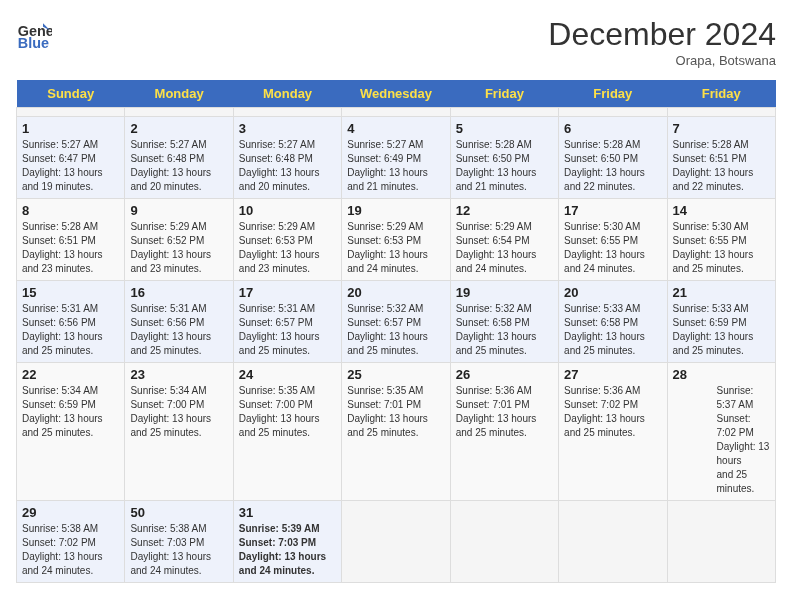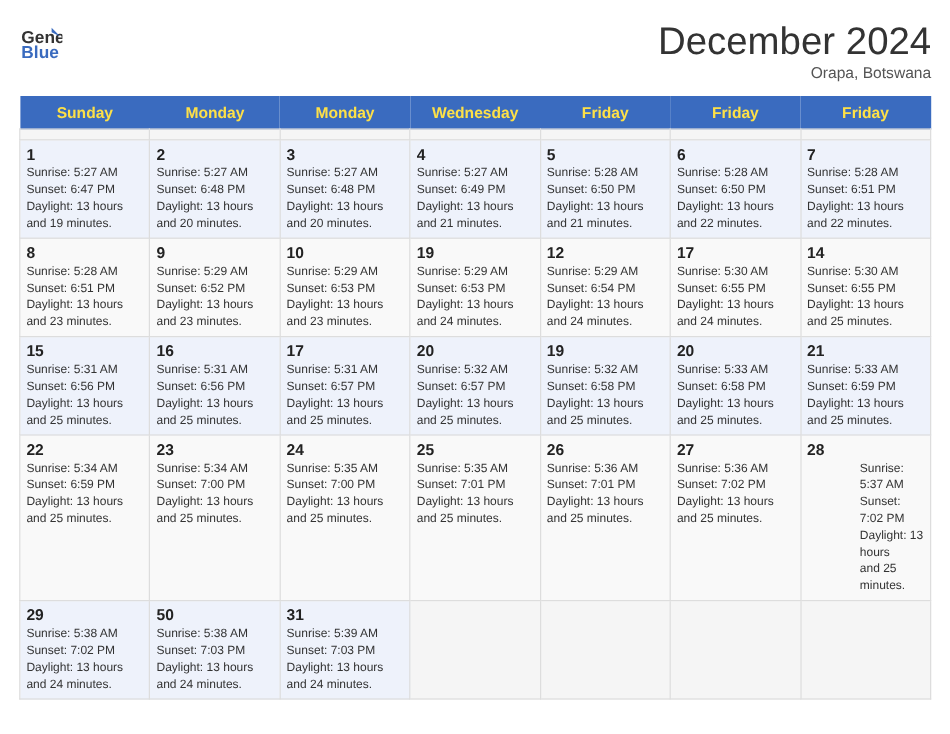--- a/index.html
+++ b/index.html
@@ -332,21 +332,21 @@
         </td>
         <td>
           <span class="day-num">50</span>
           <div class="day-info" style="white-space: pre-line;">Sunrise: 5:38 AM
 Sunset: 7:03 PM
 Daylight: 13 hours
 and 24 minutes.</div>
         </td>
         <td>
           <span class="day-num">31</span>
-          <div class="day-info" style="white-space: pre-line;">Sunrise: 5:39 AM
+          <div class="day-info" style="white-space: pre-line; font-weight: bold;">Sunrise: 5:39 AM
 Sunset: 7:03 PM
 Daylight: 13 hours
 and 24 minutes.</div>
         </td>
         <td class="empty-cell"></td>
         <td class="empty-cell"></td>
         <td class="empty-cell"></td>
         <td class="empty-cell"></td>
       </tr>
     </tbody>

